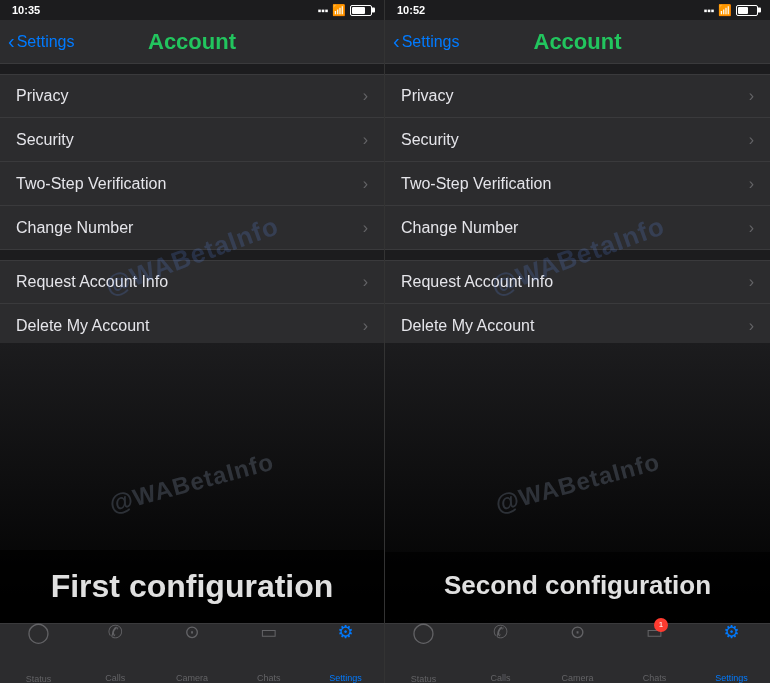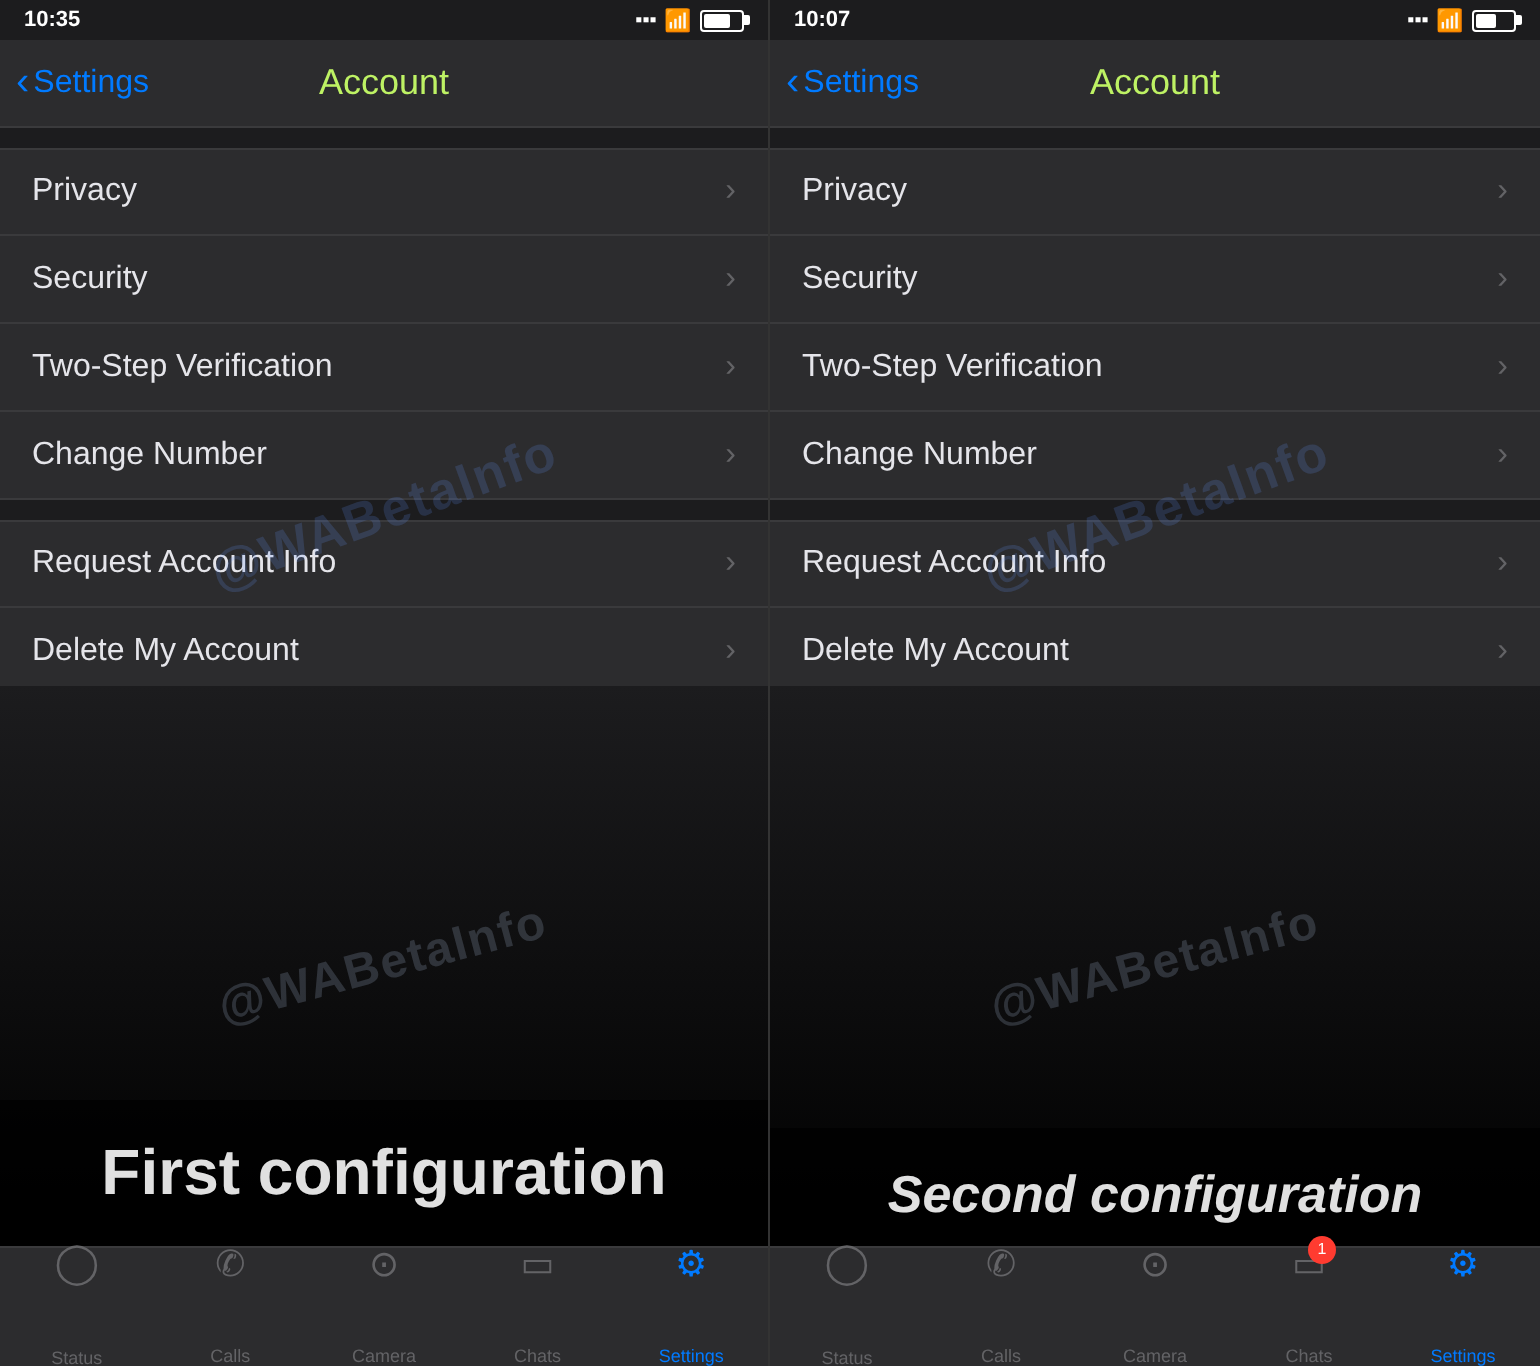--- a/index.html
+++ b/index.html
@@ -79,23 +79,23 @@
       font-size: 16px;
       cursor: pointer;
       gap: 2px;
     }
     .chevron-left {
       font-size: 20px;
       line-height: 1;
       margin-top: -1px;
     }
     .nav-title {
-      font-size: 18px;
-      font-weight: 400;
-      color: #bef264;
+      font-size: 22px;
+      font-weight: 700;
+      color: #22c55e;
     }
 
     
     .settings-content {
       flex: 1;
       overflow-y: auto;
       background: #1c1c1e;
     }
 
     .settings-group {
@@ -289,21 +289,21 @@
     <div class="tab-item">
       <span class="tab-icon active" style="font-size:18px;">⚙</span>
       <span class="tab-label active">Settings</span>
     </div>
   </div>
 </div>
 
 <div class="phone-screen" style="border-right:none;">
 
   <div class="status-bar">
-    <span class="time">10:07</span>
+    <span class="time">10:52</span>
     <div class="indicators">
       <span style="font-size:10px;">▪▪▪</span>
       <span>📶</span>
       <div class="battery-icon">
         <div class="battery-fill" style="width:58%;"></div>
       </div>
     </div>
   </div>
 
   <div class="nav-bar">
@@ -346,21 +346,21 @@
         <span class="settings-item-text">Delete My Account</span>
         <span class="settings-item-chevron">›</span>
       </div>
     </div>
 
     <div class="bottom-dark">
       <span style="color:rgba(200,220,255,0.18);font-size:24px;font-weight:700;letter-spacing:1px;transform:rotate(-15deg);display:block;text-align:center;">@WABetaInfo</span>
     </div>
   </div>
 
-  <div style="position:absolute;bottom:52px;left:0;right:0;z-index:6;text-align:center;padding:18px 10px;background:rgba(0,0,0,0.7);font-style:italic;">
+  <div style="position:absolute;bottom:64px;left:0;right:0;z-index:6;text-align:center;padding:18px 10px;background:rgba(0,0,0,0.7);">
     <span style="color:rgba(255,255,255,0.88);font-size:26px;font-weight:700;">Second configuration</span>
   </div>
 
   <div class="tab-bar" style="position:absolute;bottom:0;left:0;right:0;z-index:10;">
     <div class="tab-item">
       <span class="tab-icon" style="font-size:20px;">◯</span>
       <span class="tab-label">Status</span>
     </div>
     <div class="tab-item">
       <span class="tab-icon" style="font-size:18px;">✆</span>

